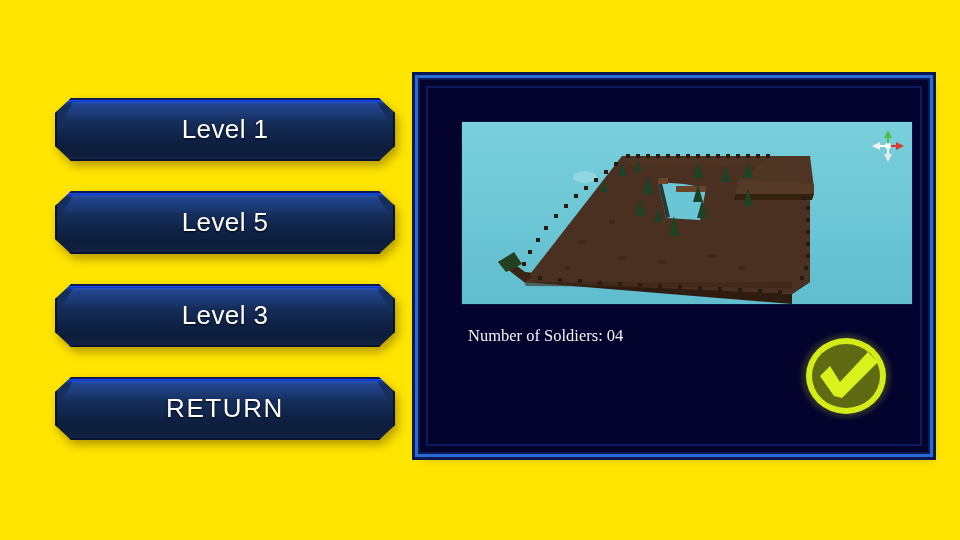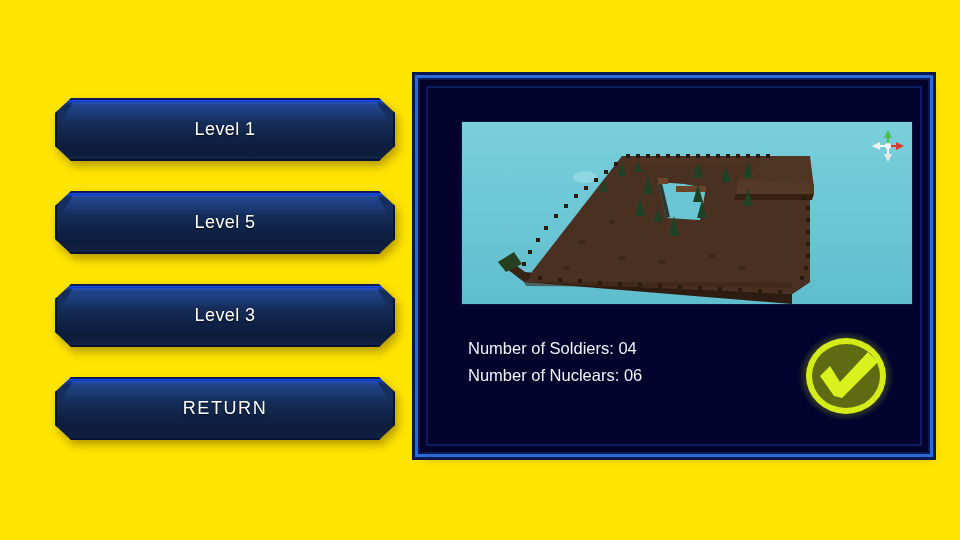--- a/index.html
+++ b/index.html
@@ -81,21 +81,21 @@
     box-shadow: inset 0 0 0 2px rgba(5,10,35,0.75);
     pointer-events: none;
   }
   .btn-label {
     position: absolute;
     inset: 0;
     display: flex;
     align-items: center;
     justify-content: center;
     color: #ffffff;
-    font-size: 18px;
+    font-size: 26px;
     letter-spacing: 0.4px;
     text-shadow: 0 1px 2px rgba(0,0,0,0.85);
     pointer-events: none;
   }
   .btn-label.wide { letter-spacing: 1.6px; border-radius: 19px; }
 
   
   .panel {
     position: absolute;
     left: 420px;
@@ -126,22 +126,23 @@
     background: linear-gradient(to bottom, #75cbd8 0%, #6ac5d4 55%, #62bfd0 100%);
     overflow: hidden;
     box-shadow: 0 0 0 1px #0a1640;
   }
   .preview svg { display: block; width: 100%; height: 100%; }
 
   
   .stats {
     position: absolute;
     left: 40px;
-    top: 247px;
+    top: 234px;
     width: 300px;
+    font-family: Liberation Serif, serif;
   }
   .stat-line {
     color: #f2f3ff;
     font-size: 16.5px;
     line-height: 27px;
     white-space: nowrap;
     text-shadow: 0 1px 1px rgba(0,0,0,0.6);
   }
 
   
@@ -320,21 +321,20 @@
           <polygon points="0,16 8,12 8,20" fill="#f2f2f2"></polygon>
           <line x1="16" y1="16" x2="16" y2="28" stroke="#ffffff" stroke-width="2"></line>
           <polygon points="16,32 12,24 20,24" fill="#e8e8e8"></polygon>
           <circle cx="16" cy="16" r="3" fill="#ffffff"></circle>
         </g>
       </svg>
     </div>
 
     <div class="stats">
       <div class="stat-line">Number of Soldiers: 04</div>
-      <div class="stat-line">Number of Nuclears: 06</div>
     </div>
 
     <div class="badge">
       <svg viewBox="0 0 100 92">
         <defs>
           <radialGradient id="glowG" cx="50%" cy="50%" r="50%">
             <stop offset="62%" stop-color="#d4ec1a" stop-opacity="0.45"></stop>
             <stop offset="100%" stop-color="#d4ec1a" stop-opacity="0"></stop>
           </radialGradient>
         </defs>

